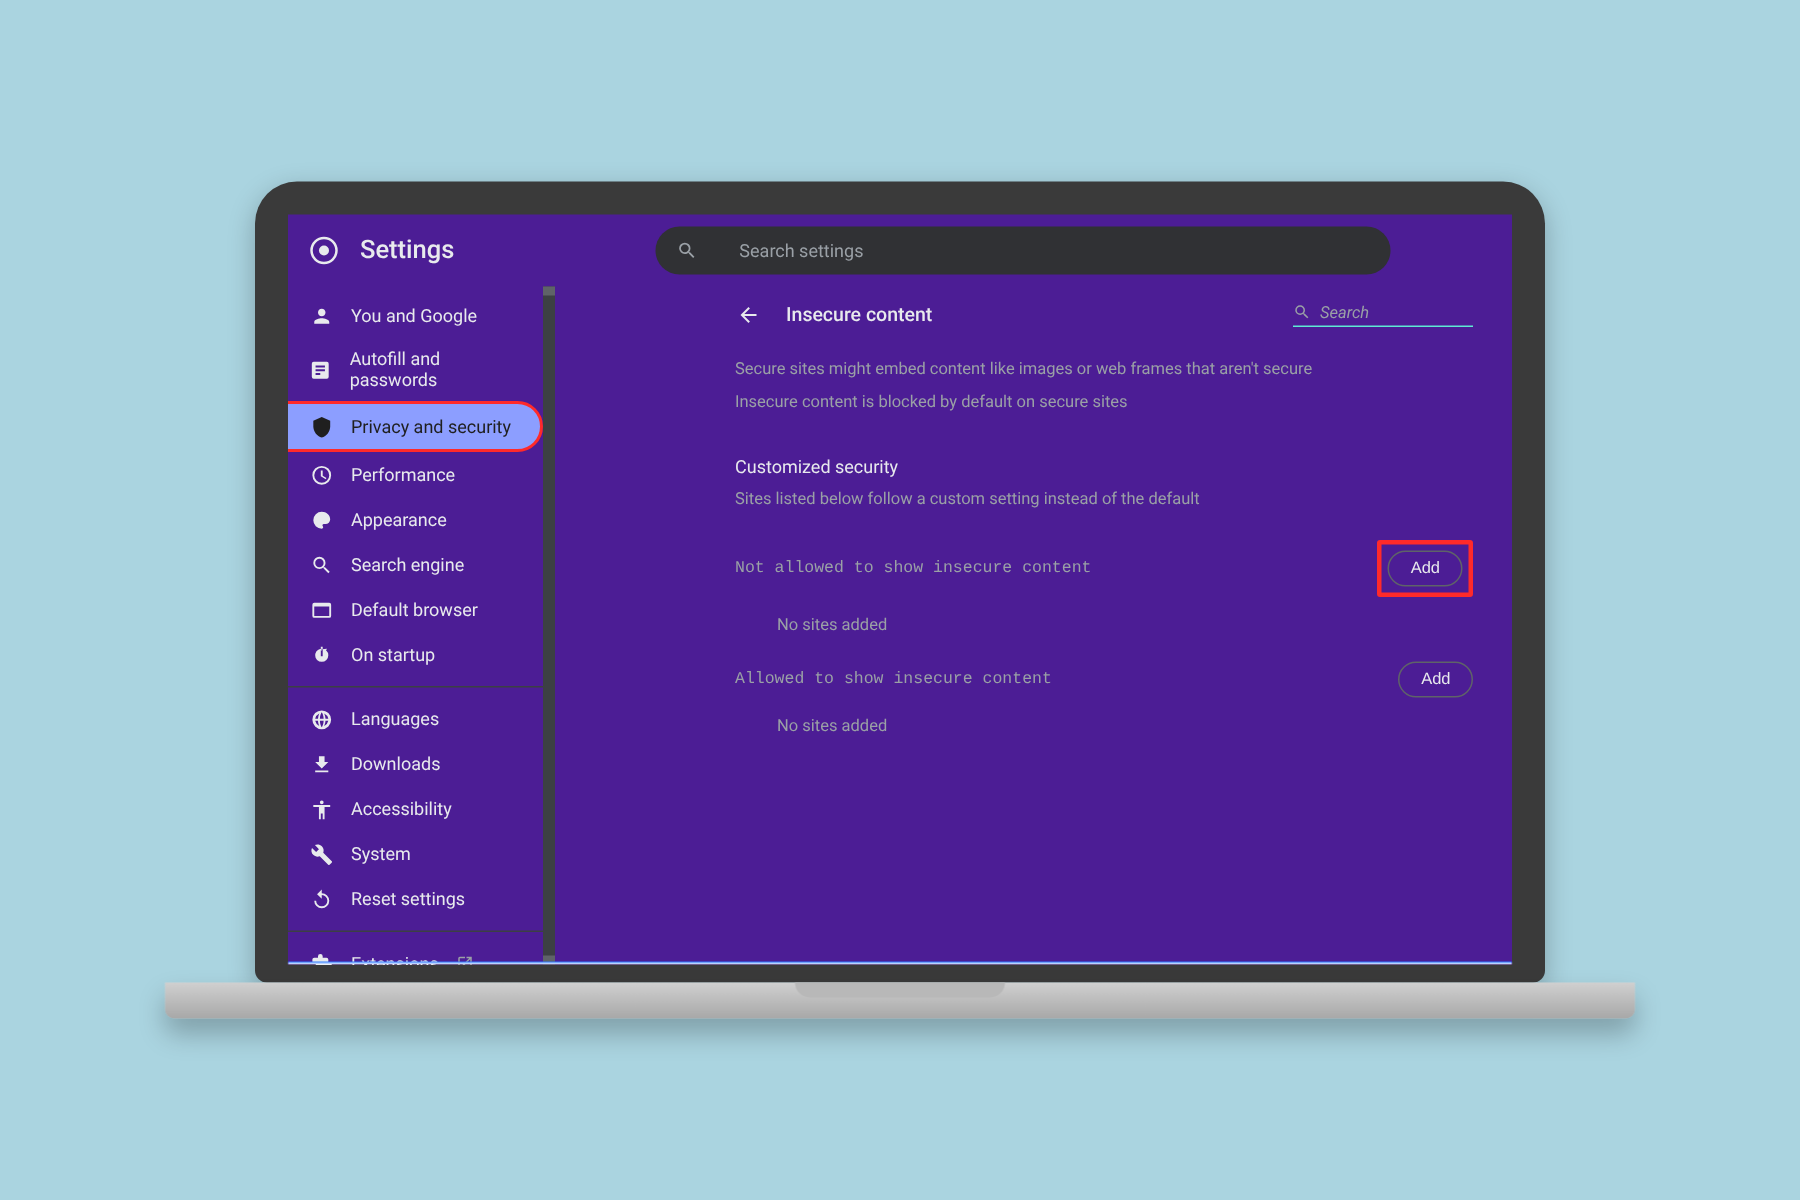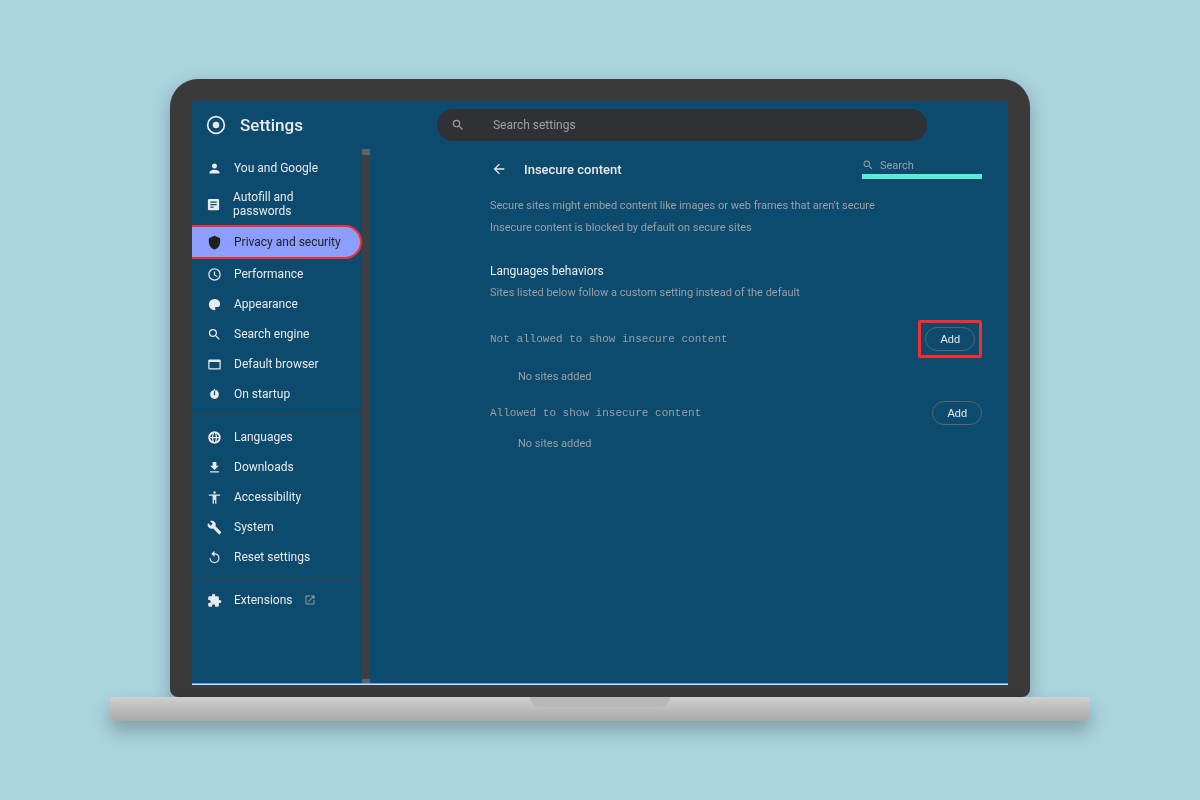--- a/index.html
+++ b/index.html
@@ -17,23 +17,23 @@
     width: 860px;
     position: relative;
   }
   .screen-bezel {
     background: #3a3a3a;
     border-radius: 28px 28px 8px 8px;
     padding: 22px 22px 12px 22px;
     box-shadow: 0 6px 18px rgba(0,0,0,0.25);
   }
   .screen {
-    background: #0c4a6e;
+    background: #4c1d95;
     width: 100%;
-    height: 584px;
+    height: 500px;
     position: relative;
     overflow: hidden;
   }
   .header {
     display: flex;
     align-items: center;
     height: 48px;
     padding: 0 14px;
     gap: 14px;
     color: #e8eaed;
@@ -138,23 +138,24 @@
   }
   .back-arrow svg { width: 16px; height: 16px; fill: #e8eaed; }
   .page-title { font-size: 13px; font-weight: 500; }
   .page-search {
     margin-left: auto;
     display: flex;
     align-items: flex-start;
     gap: 6px;
     color: #9aa0a6;
     font-size: 11px;
-    border-bottom: 5px solid #5eead4;
+    border-bottom: 1px solid #5eead4;
     padding-bottom: 2px;
     width: 120px;
+    font-style: italic;
   }
   .page-search svg { width: 12px; height: 12px; fill: #9aa0a6; }
   .desc {
     font-size: 11px;
     color: #9aa0a6;
     line-height: 1.6;
     margin-bottom: 4px;
   }
   .section-title {
     font-size: 12px;
@@ -384,21 +385,21 @@
               <svg viewBox="0 0 24 24">
                   <path d="M15.5 14h-.79l-.28-.27A6.471 6.471 0 0016 9.5 6.5 6.5 0 109.5 16c1.61 0 3.09-.59 4.23-1.57l.27.28v.79l5 4.99L20.49 19l-4.99-5zm-6 0C7.01 14 5 11.99 5 9.5S7.01 5 9.5 5 14 7.01 14 9.5 11.99 14 9.5 14z"></path>
                 </svg>
               <span>Search</span>
             </div>
           </div>
 
           <div class="desc">Secure sites might embed content like images or web frames that aren't secure</div>
           <div class="desc">Insecure content is blocked by default on secure sites</div>
 
-          <div class="section-title">Languages behaviors</div>
+          <div class="section-title">Customized security</div>
           <div class="desc">Sites listed below follow a custom setting instead of the default</div>
 
           <div class="subsection">
             <span class="subsection-label">Not allowed to show insecure content</span>
             <span class="highlight-box">
               <button class="add-btn">Add</button>
             </span>
           </div>
           <div class="empty-row">No sites added</div>
 

